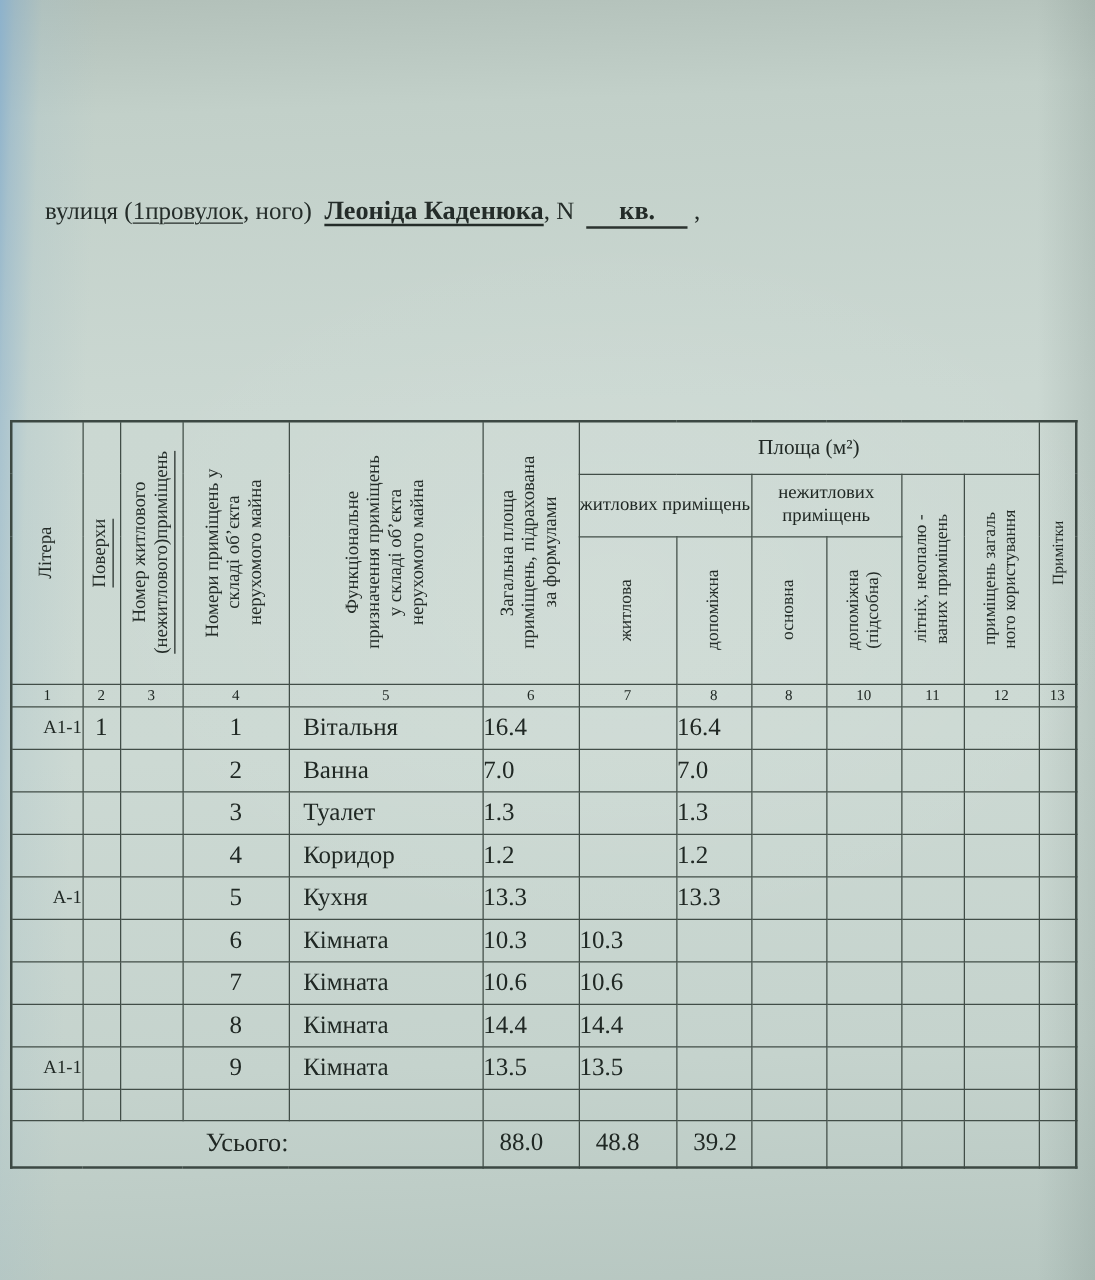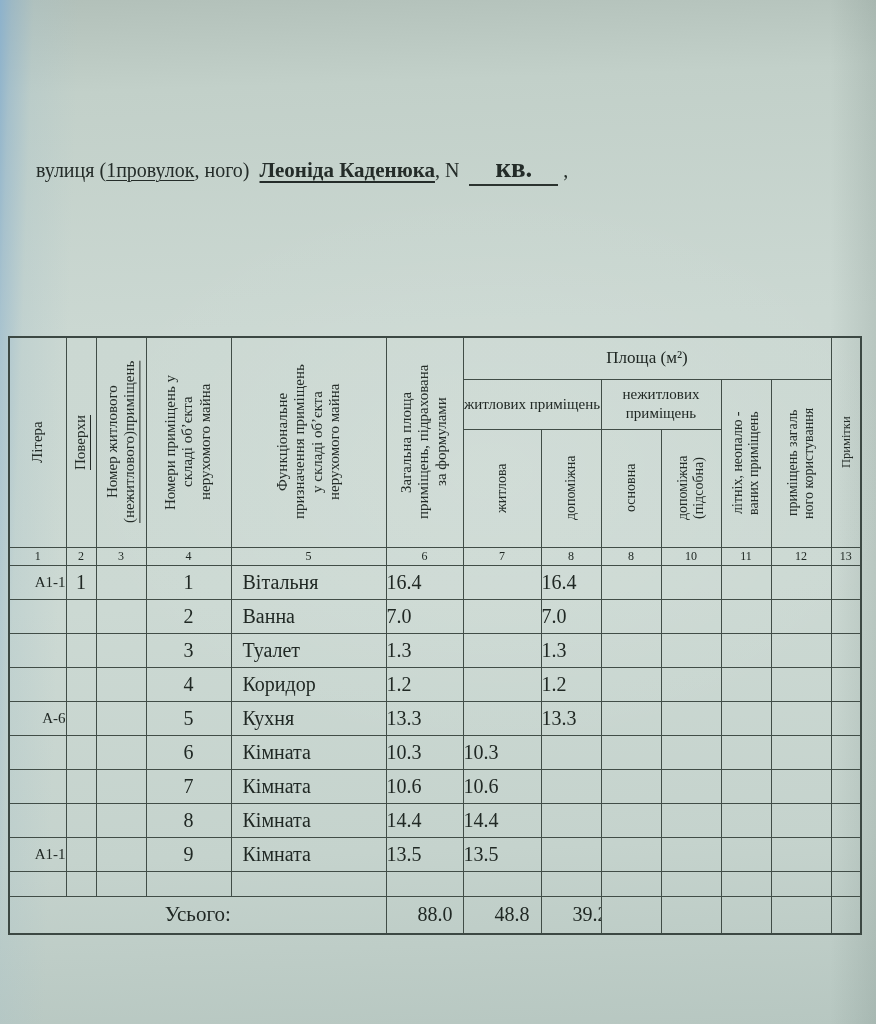--- a/index.html
+++ b/index.html
@@ -31,21 +31,21 @@
     font-size:20px;line-height:37px;color:#242c29;
   }
   .address .bold-u{
     font-weight:bold;font-size:21px;
     text-decoration:underline;text-decoration-thickness:2px;text-underline-offset:4px;
   }
   .address .opt-u{
     text-decoration:underline;text-decoration-thickness:1px;text-underline-offset:3px;
   }
   .address .blank{
-    font-weight:bold;font-size:27px;
+    font-weight:bold;font-size:21px;
     border-bottom:2px solid #2b332f;
     padding:0 26px 1px 26px;
   }
   table.expl{
     position:absolute;left:8px;top:336px;
     width:853px;border-collapse:collapse;table-layout:fixed;
     font-family:"Liberation Serif","DejaVu Serif",serif;
   }
   table.expl td{
     border:1px solid #414d47;
@@ -72,21 +72,21 @@
   .group-hdr{font-size:15px;line-height:1.25;padding:2px 4px;}
   .numrow td{font-size:12px;height:17px;line-height:14px;color:#2a322e;}
   .drow td{height:33px;font-size:20px;}
   .drow td.litera{font-size:15px;text-align:right;padding-left:5px;}
   .drow td.floor{font-size:20px;}
   .drow td.purpose{text-align:left;padding-left:11px;margin-left:42px;}
   .drow td.val{text-align:left;}
   .emptyrow td{height:24px;}
   .trow td{height:36px;font-size:20px;}
   .trow td.total-label{font-size:21px;}
-  .trow td.val{text-align:left;padding-left:31px;}
+  .trow td.val{text-align:left;padding-left:13px;}
 </style>
 </head>
 <body>
 
 <div class="page">
   <div class="sheen"></div>
 
 
   <div class="address">
     <div><span>вулиця (</span><span class="opt-u">1провулок</span><span>, ного)</span>&nbsp;&nbsp;<span class="bold-u">Леоніда Каденюка</span><span>, N</span>&nbsp;&nbsp;<span class="blank">кв.</span>&nbsp;<span>,</span></div>
@@ -253,21 +253,21 @@
       <td class="val">1.2</td>
       <td class="val"></td>
       <td class="val">1.2</td>
       <td></td>
           <td></td>
           <td></td>
           <td></td>
           <td></td>
     </tr>
     <tr class="drow">
-      <td class="litera">А-6</td>
+      <td class="litera">А-1</td>
       <td class="floor"></td>
       <td></td>
       <td>5</td>
       <td class="purpose">Кухня</td>
       <td class="val">13.3</td>
       <td class="val"></td>
       <td class="val">13.3</td>
       <td></td>
           <td></td>
           <td></td>

